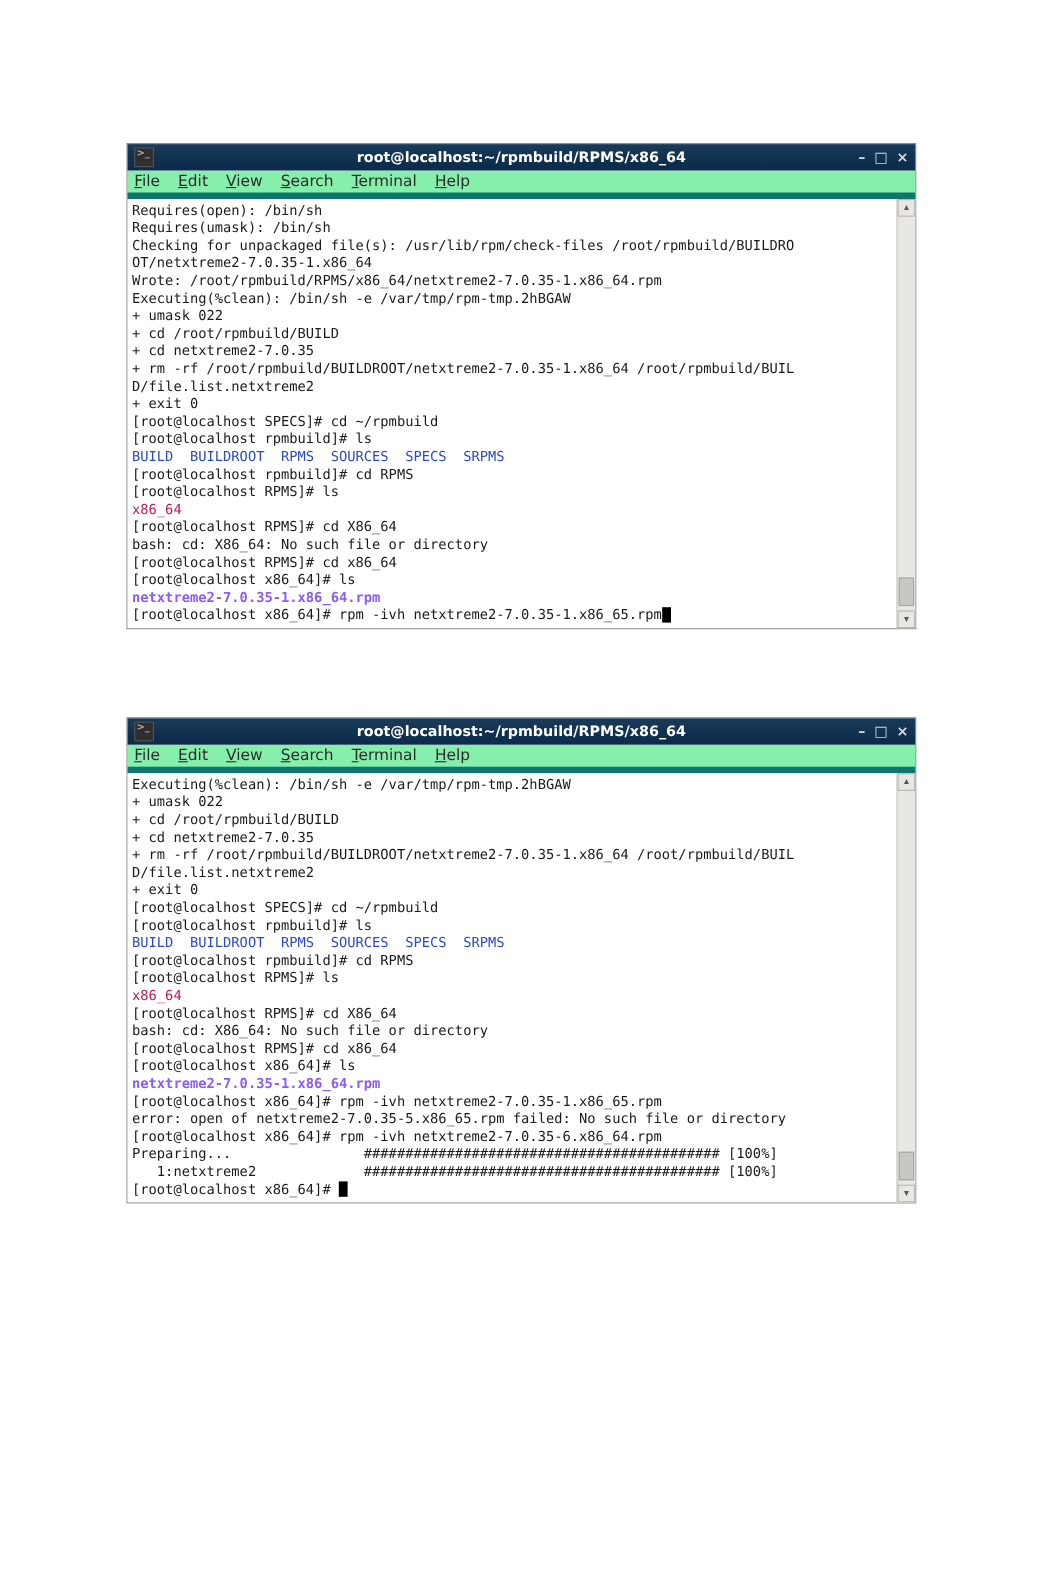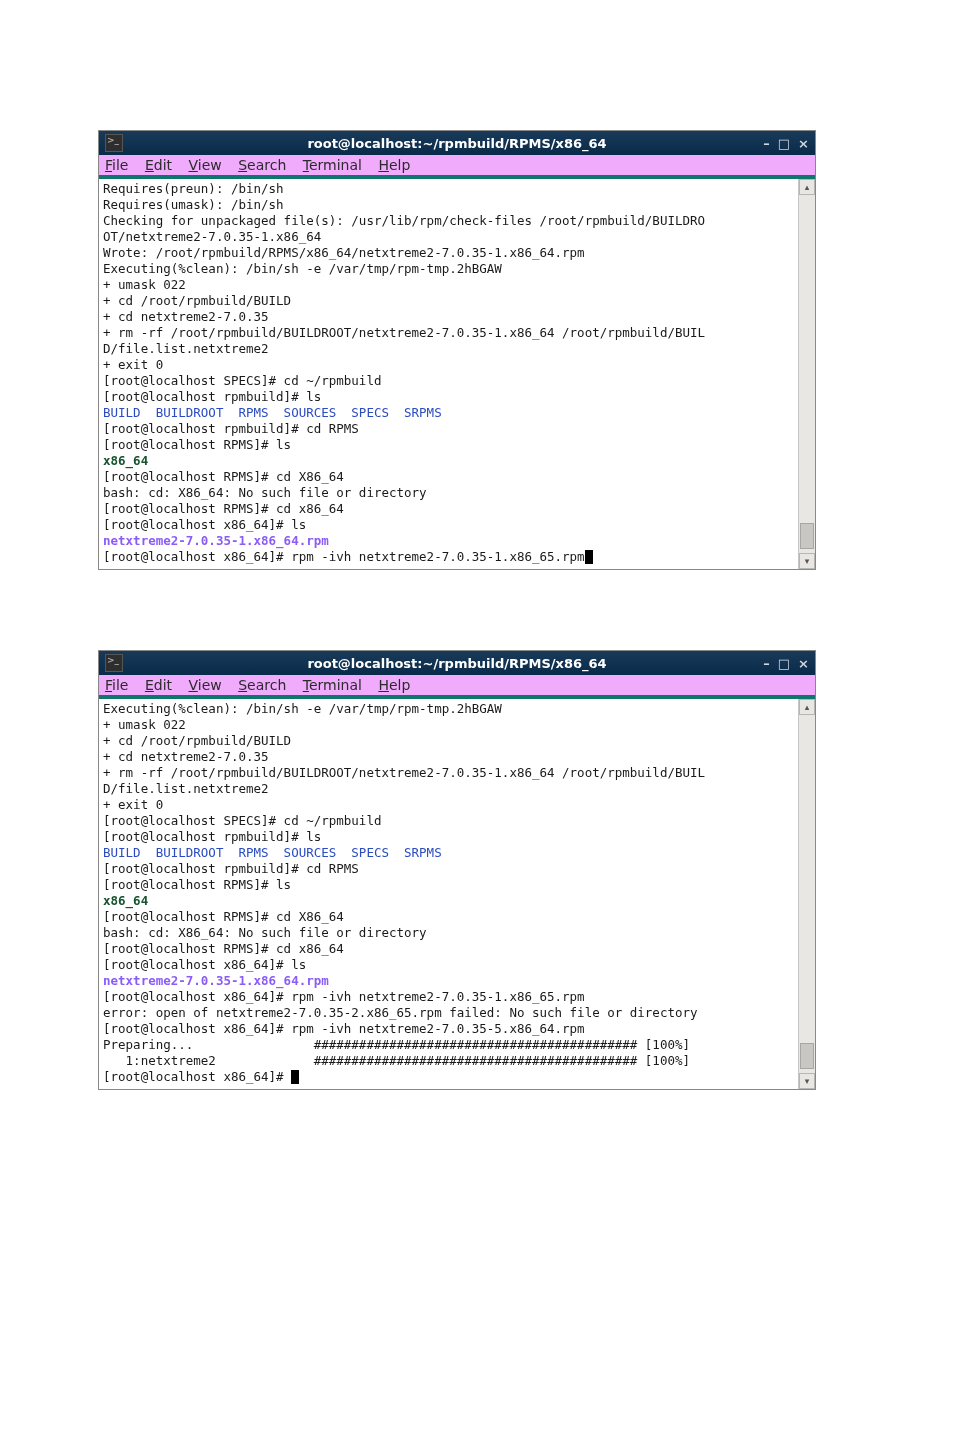--- a/index.html
+++ b/index.html
@@ -7,20 +7,21 @@
     padding: 0;
     background: #ffffff;
     font-family: "DejaVu Sans", "Liberation Sans", Arial, sans-serif;
     color: #000;
     width: 954px;
   }
   .page {
     box-sizing: border-box;
     width: 914px;
     padding: 130px 98px 0 98px;
+    margin-left: 17px;
   }
   .term-window {
     border: 1px solid #888;
     margin-bottom: 80px;
     background: #ffffff;
   }
   .titlebar {
     background: #0a2a4a;
     background: linear-gradient(#1a3a5a, #0a2a4a);
     color: #ffffff;
@@ -62,22 +63,22 @@
     align-items: center;
     gap: 8px;
     font-size: 13px;
     color: #d0d7e0;
   }
   .titlebar .win-controls span {
     cursor: pointer;
     line-height: 1;
   }
   .menubar {
-    background: #f0abfc;
-    border-bottom: 4px solid #0f766e;
+    background: #86efac;
+    border-bottom: 6px solid #0f766e;
     padding: 2px 6px;
     font-size: 14px;
     color: #2b2b2b;
   }
   .menubar .menu-item {
     display: inline-block;
     margin-right: 12px;
     cursor: pointer;
   }
   .menubar .menu-item .ul {
@@ -124,21 +125,21 @@
   pre.term {
     margin: 0;
     padding: 0 18px 0 0;
     font-family: "DejaVu Sans Mono", "Liberation Mono", "Courier New", monospace;
     font-size: 12.5px;
     line-height: 16px;
     white-space: pre;
     color: #1a1a1a;
   }
   pre.term .blue { color: #2a4cc0; text-align: center; }
-  pre.term .blue-bold { color: #14532d; font-weight: bold; }
+  pre.term .blue-bold { color: #be185d; font-weight: normal; }
   pre.term .red-bold { color: #8b5cf6; font-weight: bold; }
   pre.term .cursor {
     display: inline-block;
     width: 8px;
     height: 14px;
     background: #000;
     vertical-align: text-bottom;
   }
 </style>
 </head>
@@ -163,21 +164,21 @@
       <span class="menu-item"><span class="ul">S</span>earch</span>
       <span class="menu-item"><span class="ul">T</span>erminal</span>
       <span class="menu-item"><span class="ul">H</span>elp</span>
     </div>
     <div class="term-body">
       <div class="scrollbar">
         <div class="sb-btn">▴</div>
         <div class="sb-thumb" style="bottom:20px;"></div>
         <div class="sb-btn down">▾</div>
       </div>
-<pre class="term"><span>Requires(preun): /bin/sh</span>
+<pre class="term"><span>Requires(open): /bin/sh</span>
 <span>Requires(umask): /bin/sh</span>
 <span>Checking for unpackaged file(s): /usr/lib/rpm/check-files /root/rpmbuild/BUILDRO</span>
 <span>OT/netxtreme2-7.0.35-1.x86_64</span>
 <span>Wrote: /root/rpmbuild/RPMS/x86_64/netxtreme2-7.0.35-1.x86_64.rpm</span>
 <span>Executing(%clean): /bin/sh -e /var/tmp/rpm-tmp.2hBGAW</span>
 <span>+ umask 022</span>
 <span>+ cd /root/rpmbuild/BUILD</span>
 <span>+ cd netxtreme2-7.0.35</span>
 <span>+ rm -rf /root/rpmbuild/BUILDROOT/netxtreme2-7.0.35-1.x86_64 /root/rpmbuild/BUIL</span>
 <span>D/file.list.netxtreme2</span>
@@ -233,21 +234,21 @@
 <span class="blue">BUILD  BUILDROOT  RPMS  SOURCES  SPECS  SRPMS</span>
 <span>[root@localhost rpmbuild]# cd RPMS</span>
 <span>[root@localhost RPMS]# ls</span>
 <span class="blue-bold">x86_64</span>
 <span>[root@localhost RPMS]# cd X86_64</span>
 <span>bash: cd: X86_64: No such file or directory</span>
 <span>[root@localhost RPMS]# cd x86_64</span>
 <span>[root@localhost x86_64]# ls</span>
 <span class="red-bold">netxtreme2-7.0.35-1.x86_64.rpm</span>
 <span>[root@localhost x86_64]# rpm -ivh netxtreme2-7.0.35-1.x86_65.rpm</span>
-<span>error: open of netxtreme2-7.0.35-2.x86_65.rpm failed: No such file or directory</span>
-<span>[root@localhost x86_64]# rpm -ivh netxtreme2-7.0.35-5.x86_64.rpm</span>
+<span>error: open of netxtreme2-7.0.35-5.x86_65.rpm failed: No such file or directory</span>
+<span>[root@localhost x86_64]# rpm -ivh netxtreme2-7.0.35-6.x86_64.rpm</span>
 <span>Preparing...                ########################################### [100%]</span>
 <span>   1:netxtreme2             ########################################### [100%]</span>
 <span>[root@localhost x86_64]# </span><span class="cursor"></span></pre>
     </div>
   </div>
 
 </div>
 
 </body></html>

